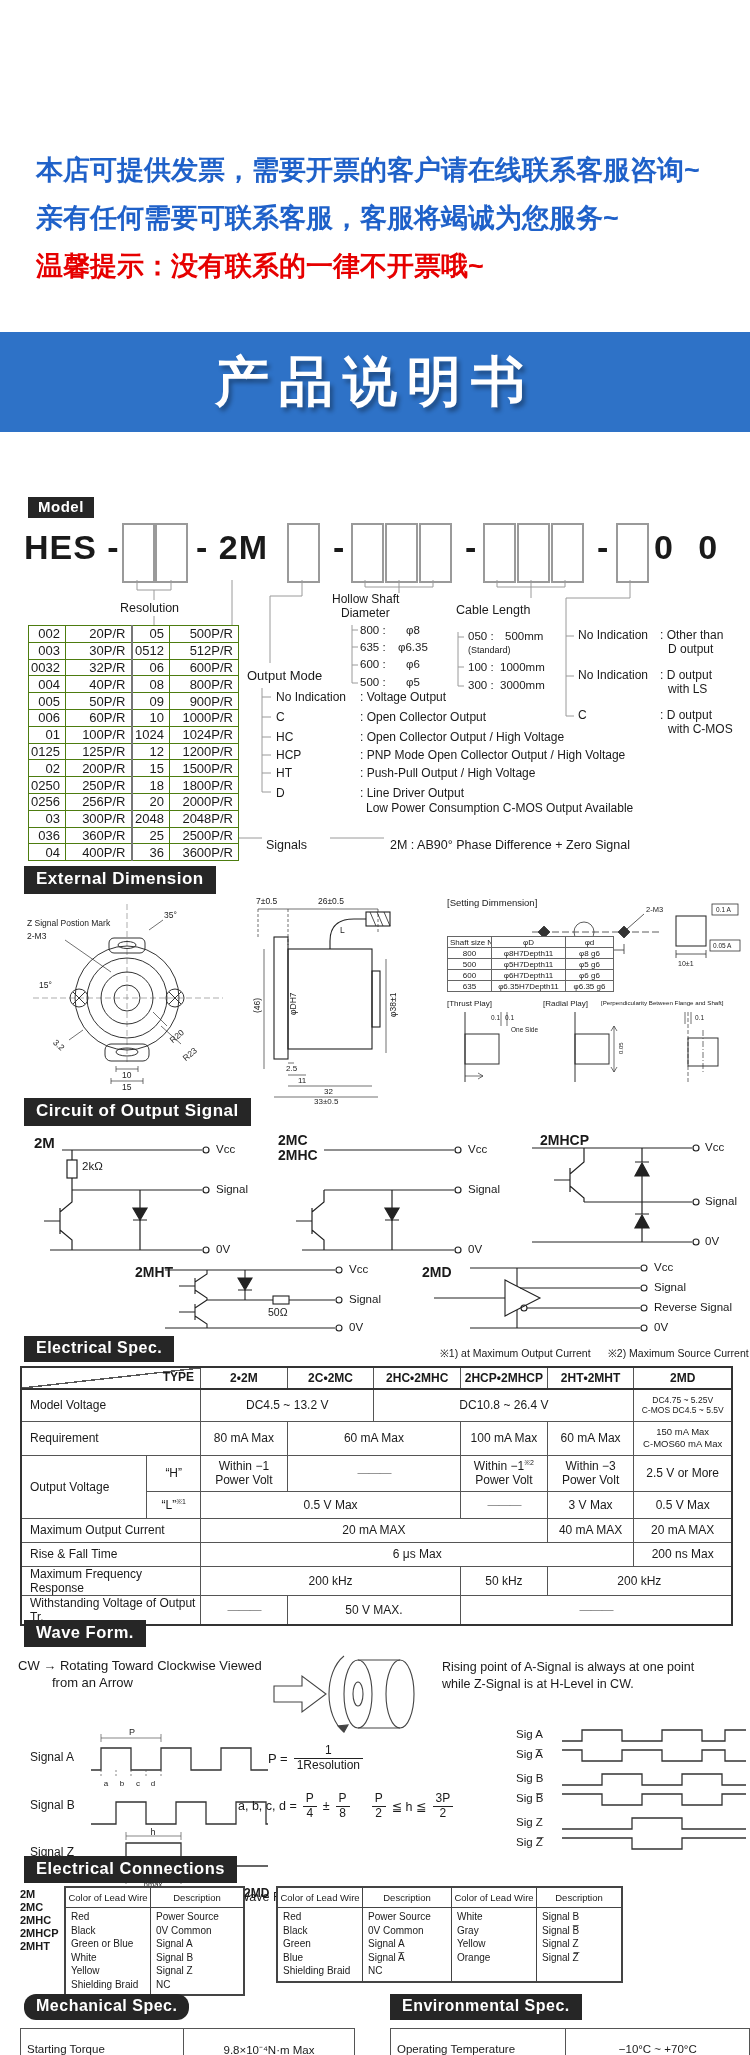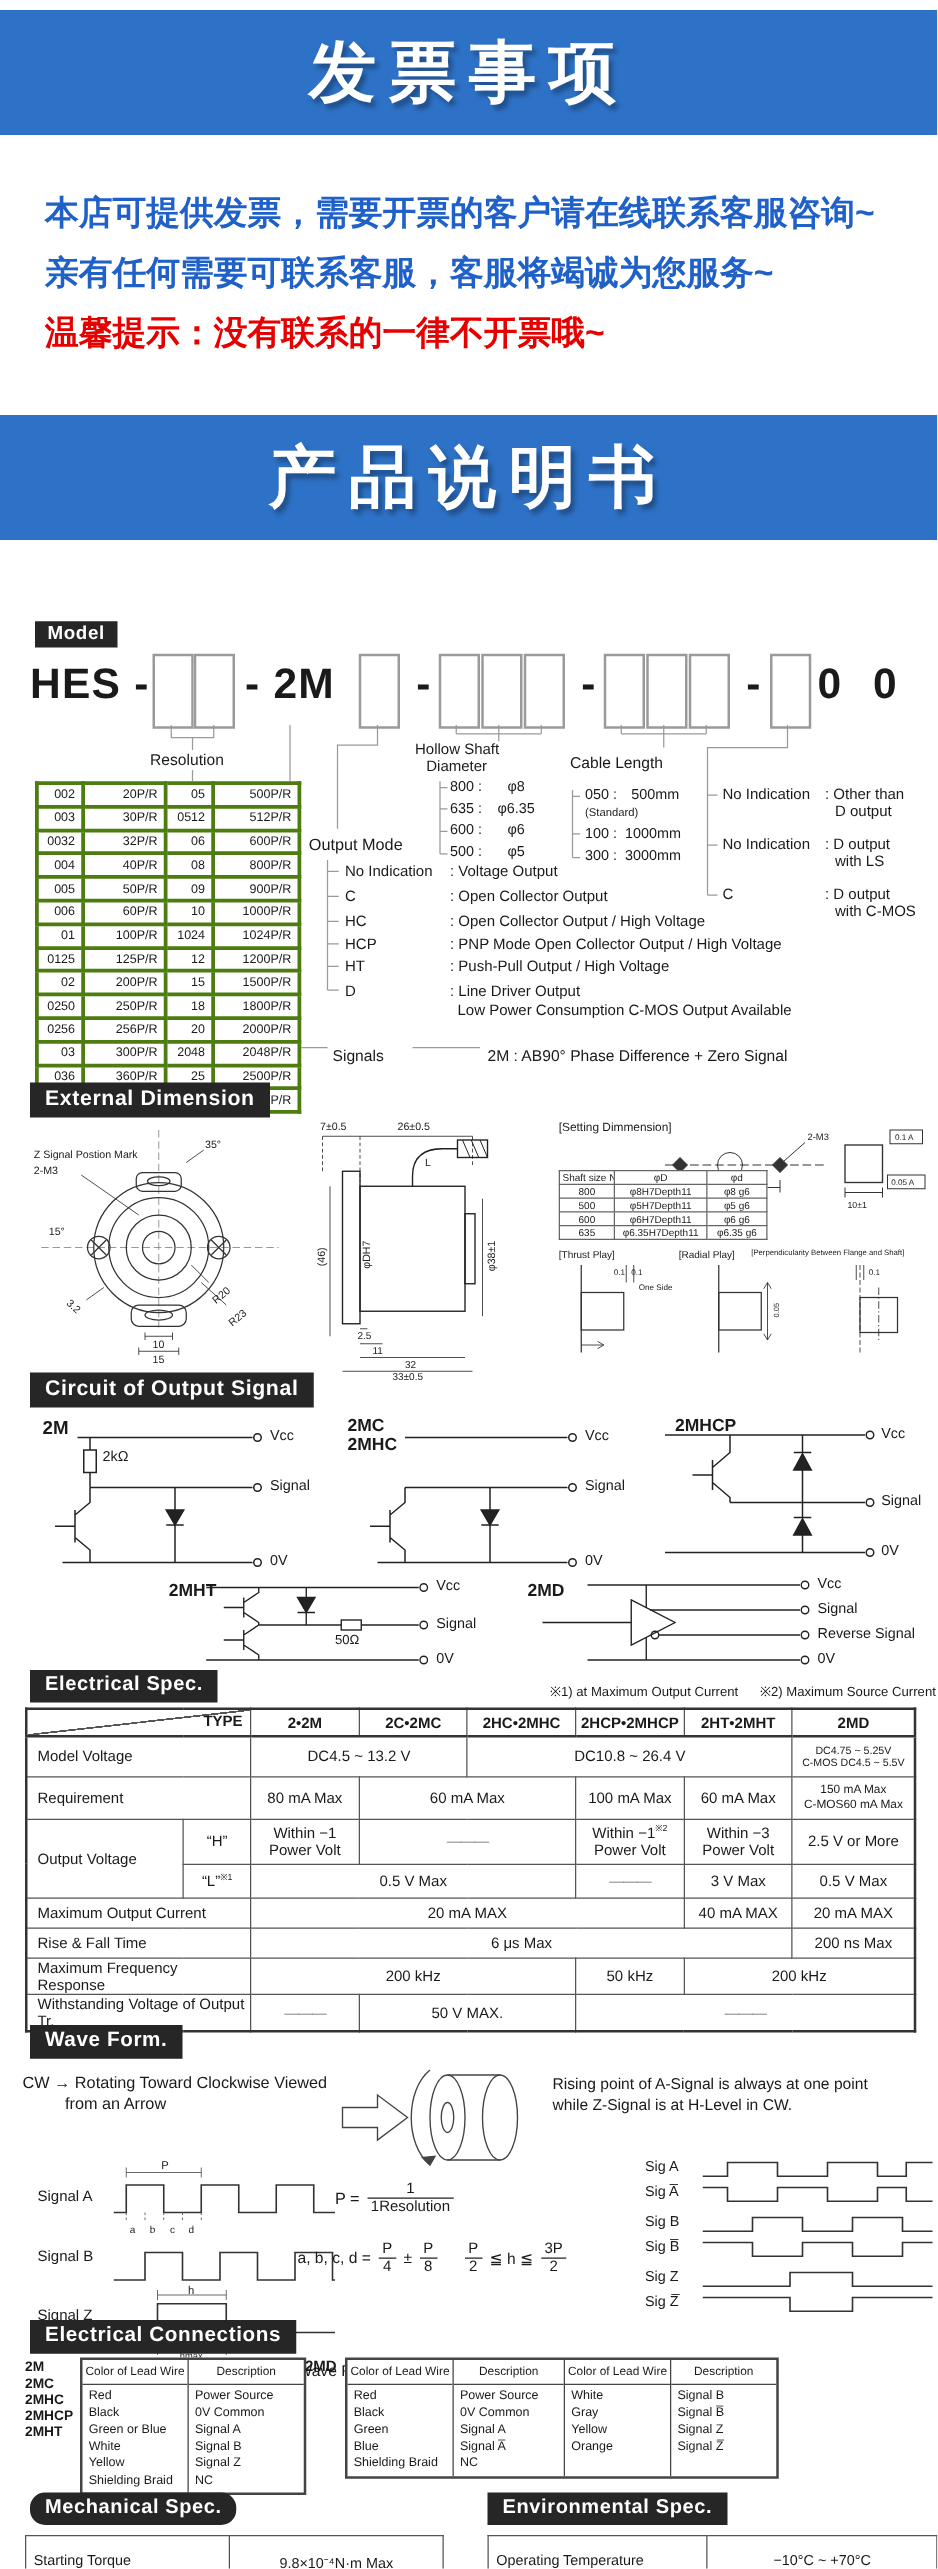--- a/index.html
+++ b/index.html
@@ -9,21 +9,21 @@
           display:flex;align-items:center;justify-content:center;font-size:54px;font-weight:bold;
           letter-spacing:10px;text-shadow:3px 4px 4px rgba(0,0,0,.33);}
   .inv{position:absolute;left:36px;font-size:27px;font-weight:bold;color:#1f61c9;white-space:nowrap;}
   .inv.red{color:#e60000;}
   .seclabel{position:absolute;background:#262626;color:#fff;font-weight:bold;font-size:17px;
             padding:3px 12px 5px;white-space:nowrap;letter-spacing:.5px;}
   .t{position:absolute;white-space:nowrap;}
   .mbox{position:absolute;top:523px;width:29px;height:56px;border:2px solid #9a9a9a;background:#fff;}
   .mtext{position:absolute;top:528px;font-size:34px;font-weight:bold;white-space:nowrap;letter-spacing:1px;}
   .rtab{position:absolute;border-collapse:collapse;table-layout:fixed;width:210px;background:#fff;}
-  .rtab td{border:3px solid #4d7c0f;font-size:10px;height:15.8px;text-align:right;padding:0 5px 0 0;overflow:hidden;}
+  .rtab td{border:1px solid #4d7c0f;font-size:13px;height:15.8px;text-align:right;padding:0 5px 0 0;overflow:hidden;}
   .rtab td:nth-child(3){border-left:2px solid #777;}
   .stab{position:absolute;border-collapse:collapse;table-layout:fixed;background:#fff;}
   .stab td,.stab th{border:1px solid #666;font-size:8px;font-weight:normal;text-align:center;padding:0 2px;height:10px;white-space:nowrap;overflow:hidden;}
   .spec{position:absolute;border-collapse:collapse;table-layout:fixed;width:713px;border:2px solid #333;}
   .spec td{border:1px solid #555;font-size:12px;text-align:center;padding:0 2px;overflow:hidden;}
   .spec td.lbl{text-align:left;padding-left:8px;}
   .spec tr.hd td{font-weight:bold;border-bottom:2px solid #333;}
   .spec .na{color:#8a8a8a;letter-spacing:-1px;}
   .spec .sm1{font-size:8.5px;line-height:1.25;}
   .spec .sm2{font-size:9.5px;line-height:1.25;}
@@ -44,23 +44,20 @@
   .frac .fn{display:block;padding:0 3px;}
   svg text{font-family:"Liberation Sans",sans-serif;fill:#222;}
   .cname{position:absolute;font-weight:bold;font-size:15px;white-space:nowrap;}
   .clab{position:absolute;font-size:11.5px;white-space:nowrap;}
 </style>
 </head>
 <body>
 
 <div class="page">
 
-  <div class="banner" style="top:8px;">
-    <span>发票事项</span>
-  </div>
   <div class="inv" style="top:152px;">本店可提供发票，需要开票的客户请在线联系客服咨询~</div>
   <div class="inv" style="top:200px;">亲有任何需要可联系客服，客服将竭诚为您服务~</div>
   <div class="inv red" style="top:248px;">温馨提示：没有联系的一律不开票哦~</div>
 
   <div class="banner" style="top:332px;">
     <span>产品说明书</span>
   </div>
 
   <div class="seclabel" style="left:28px;top:497px;font-size:15px;padding:1px 10px 3px;">Model</div>
 

